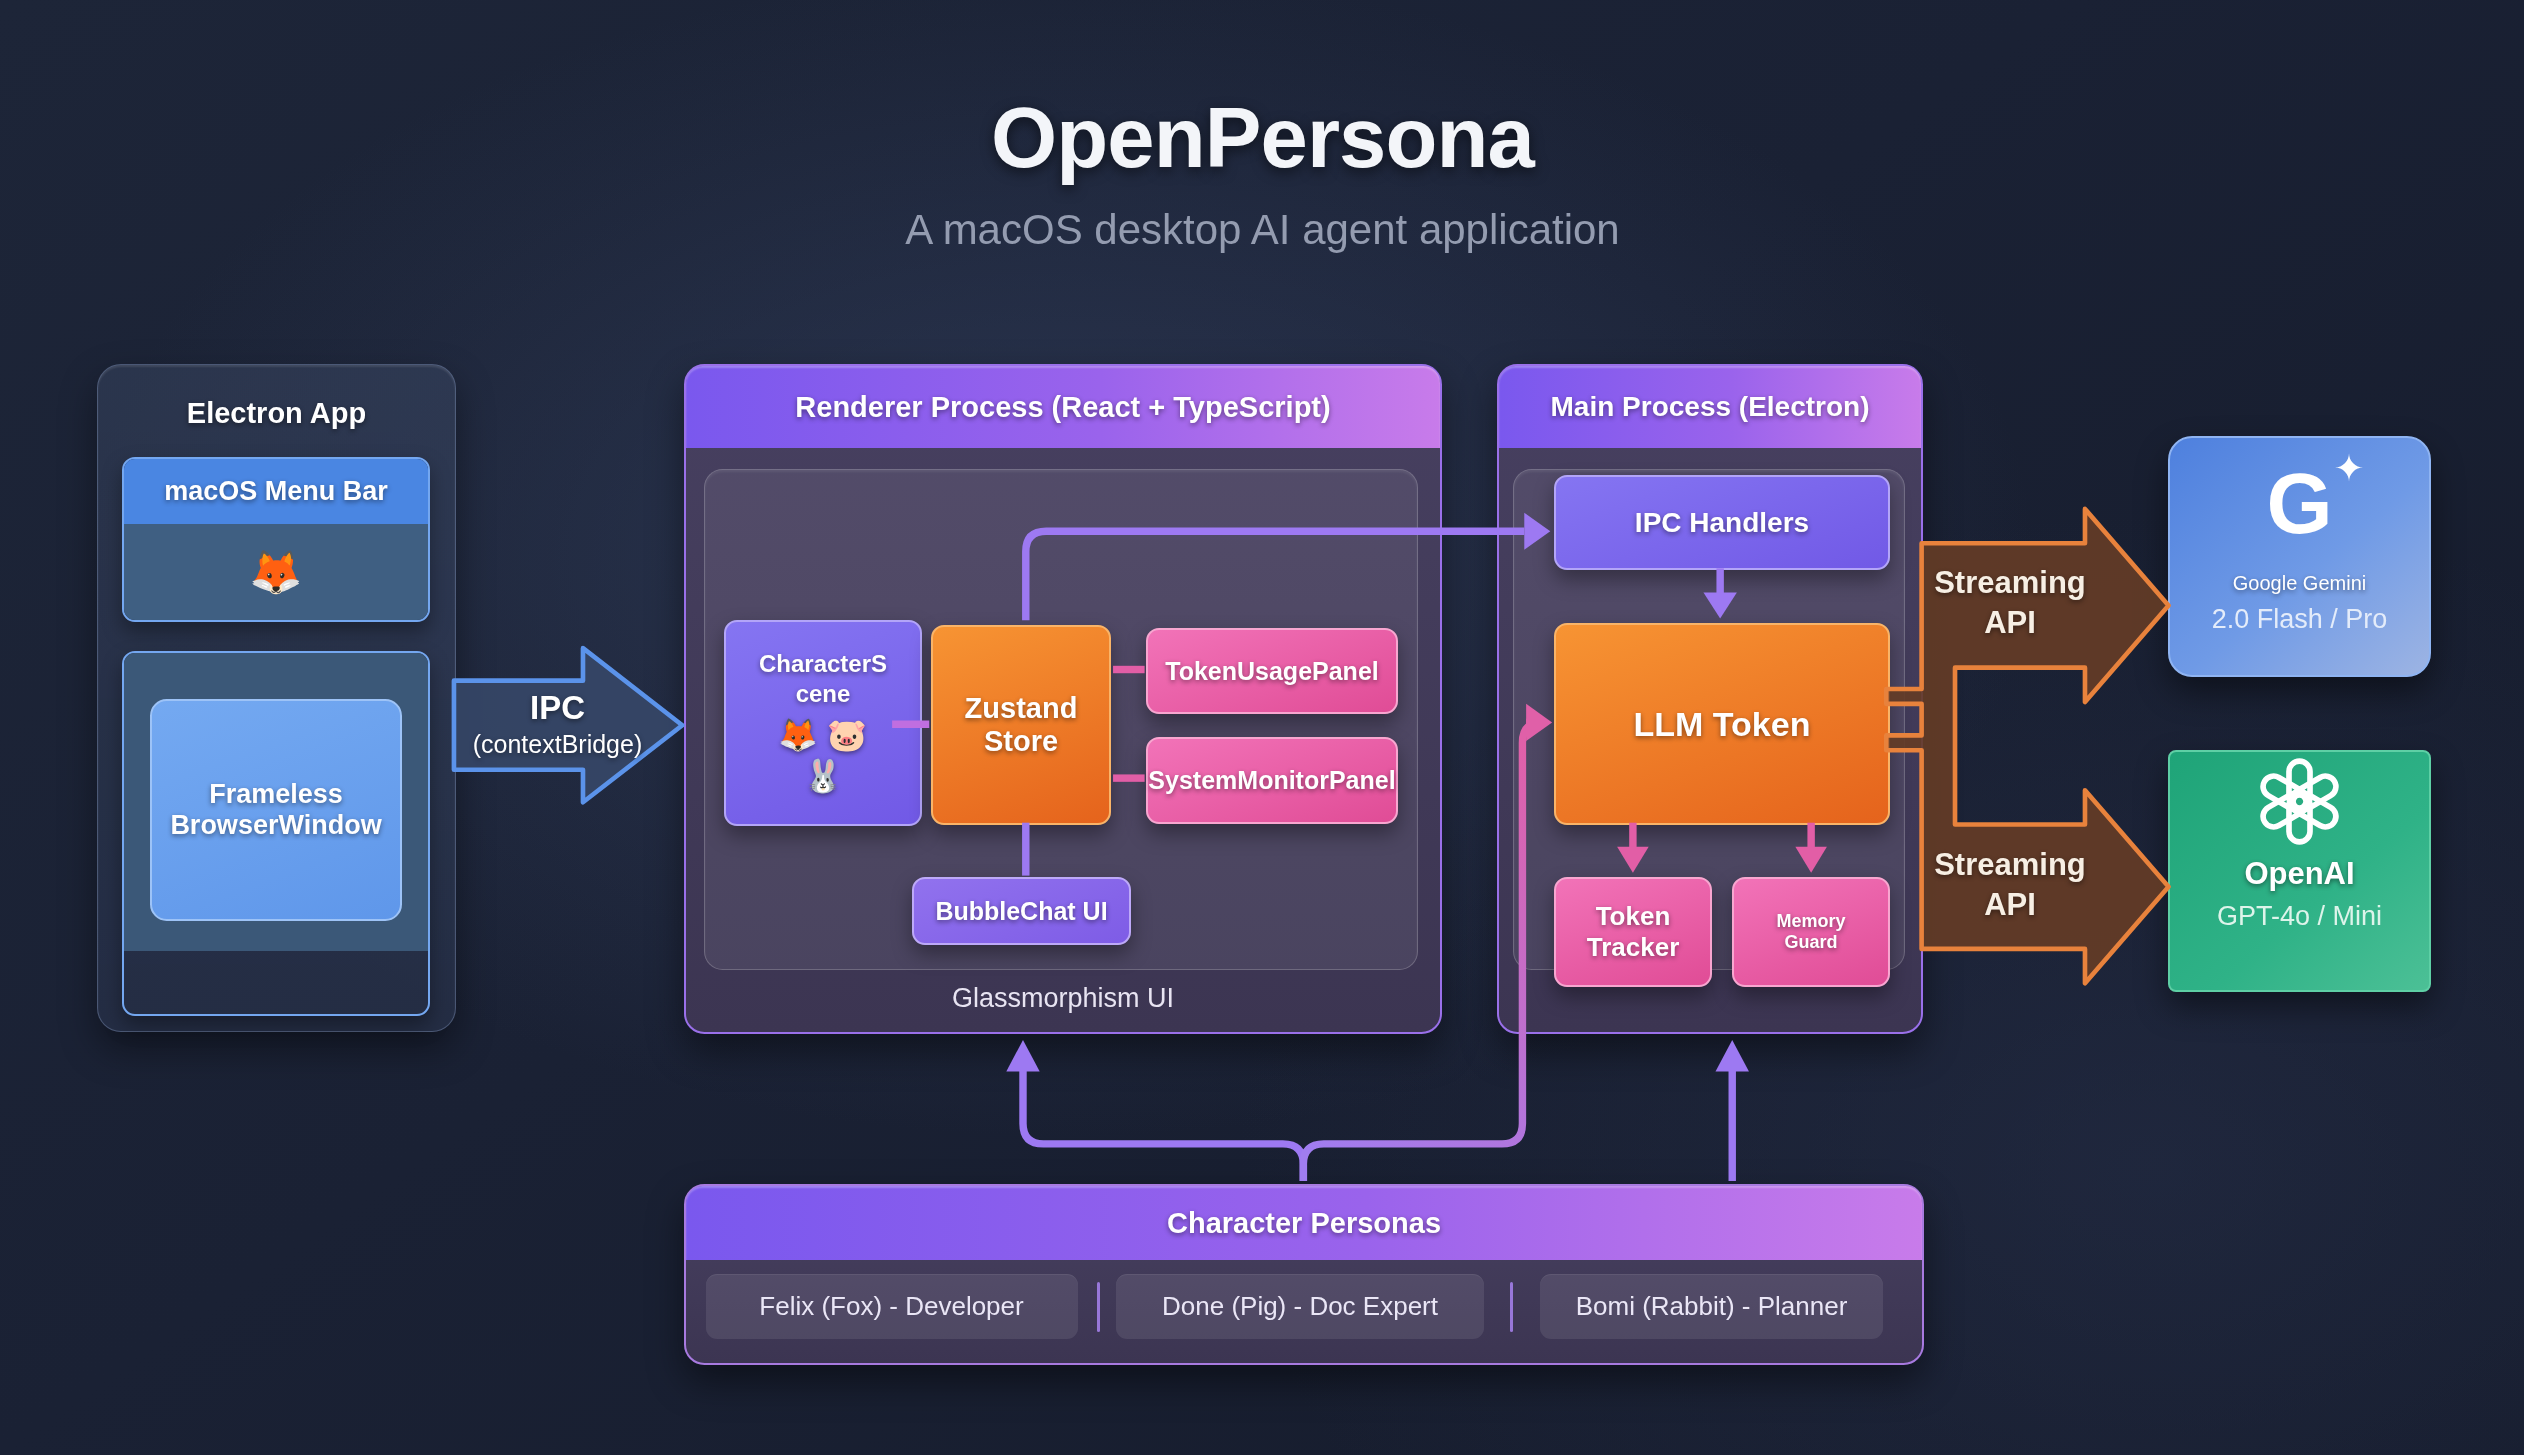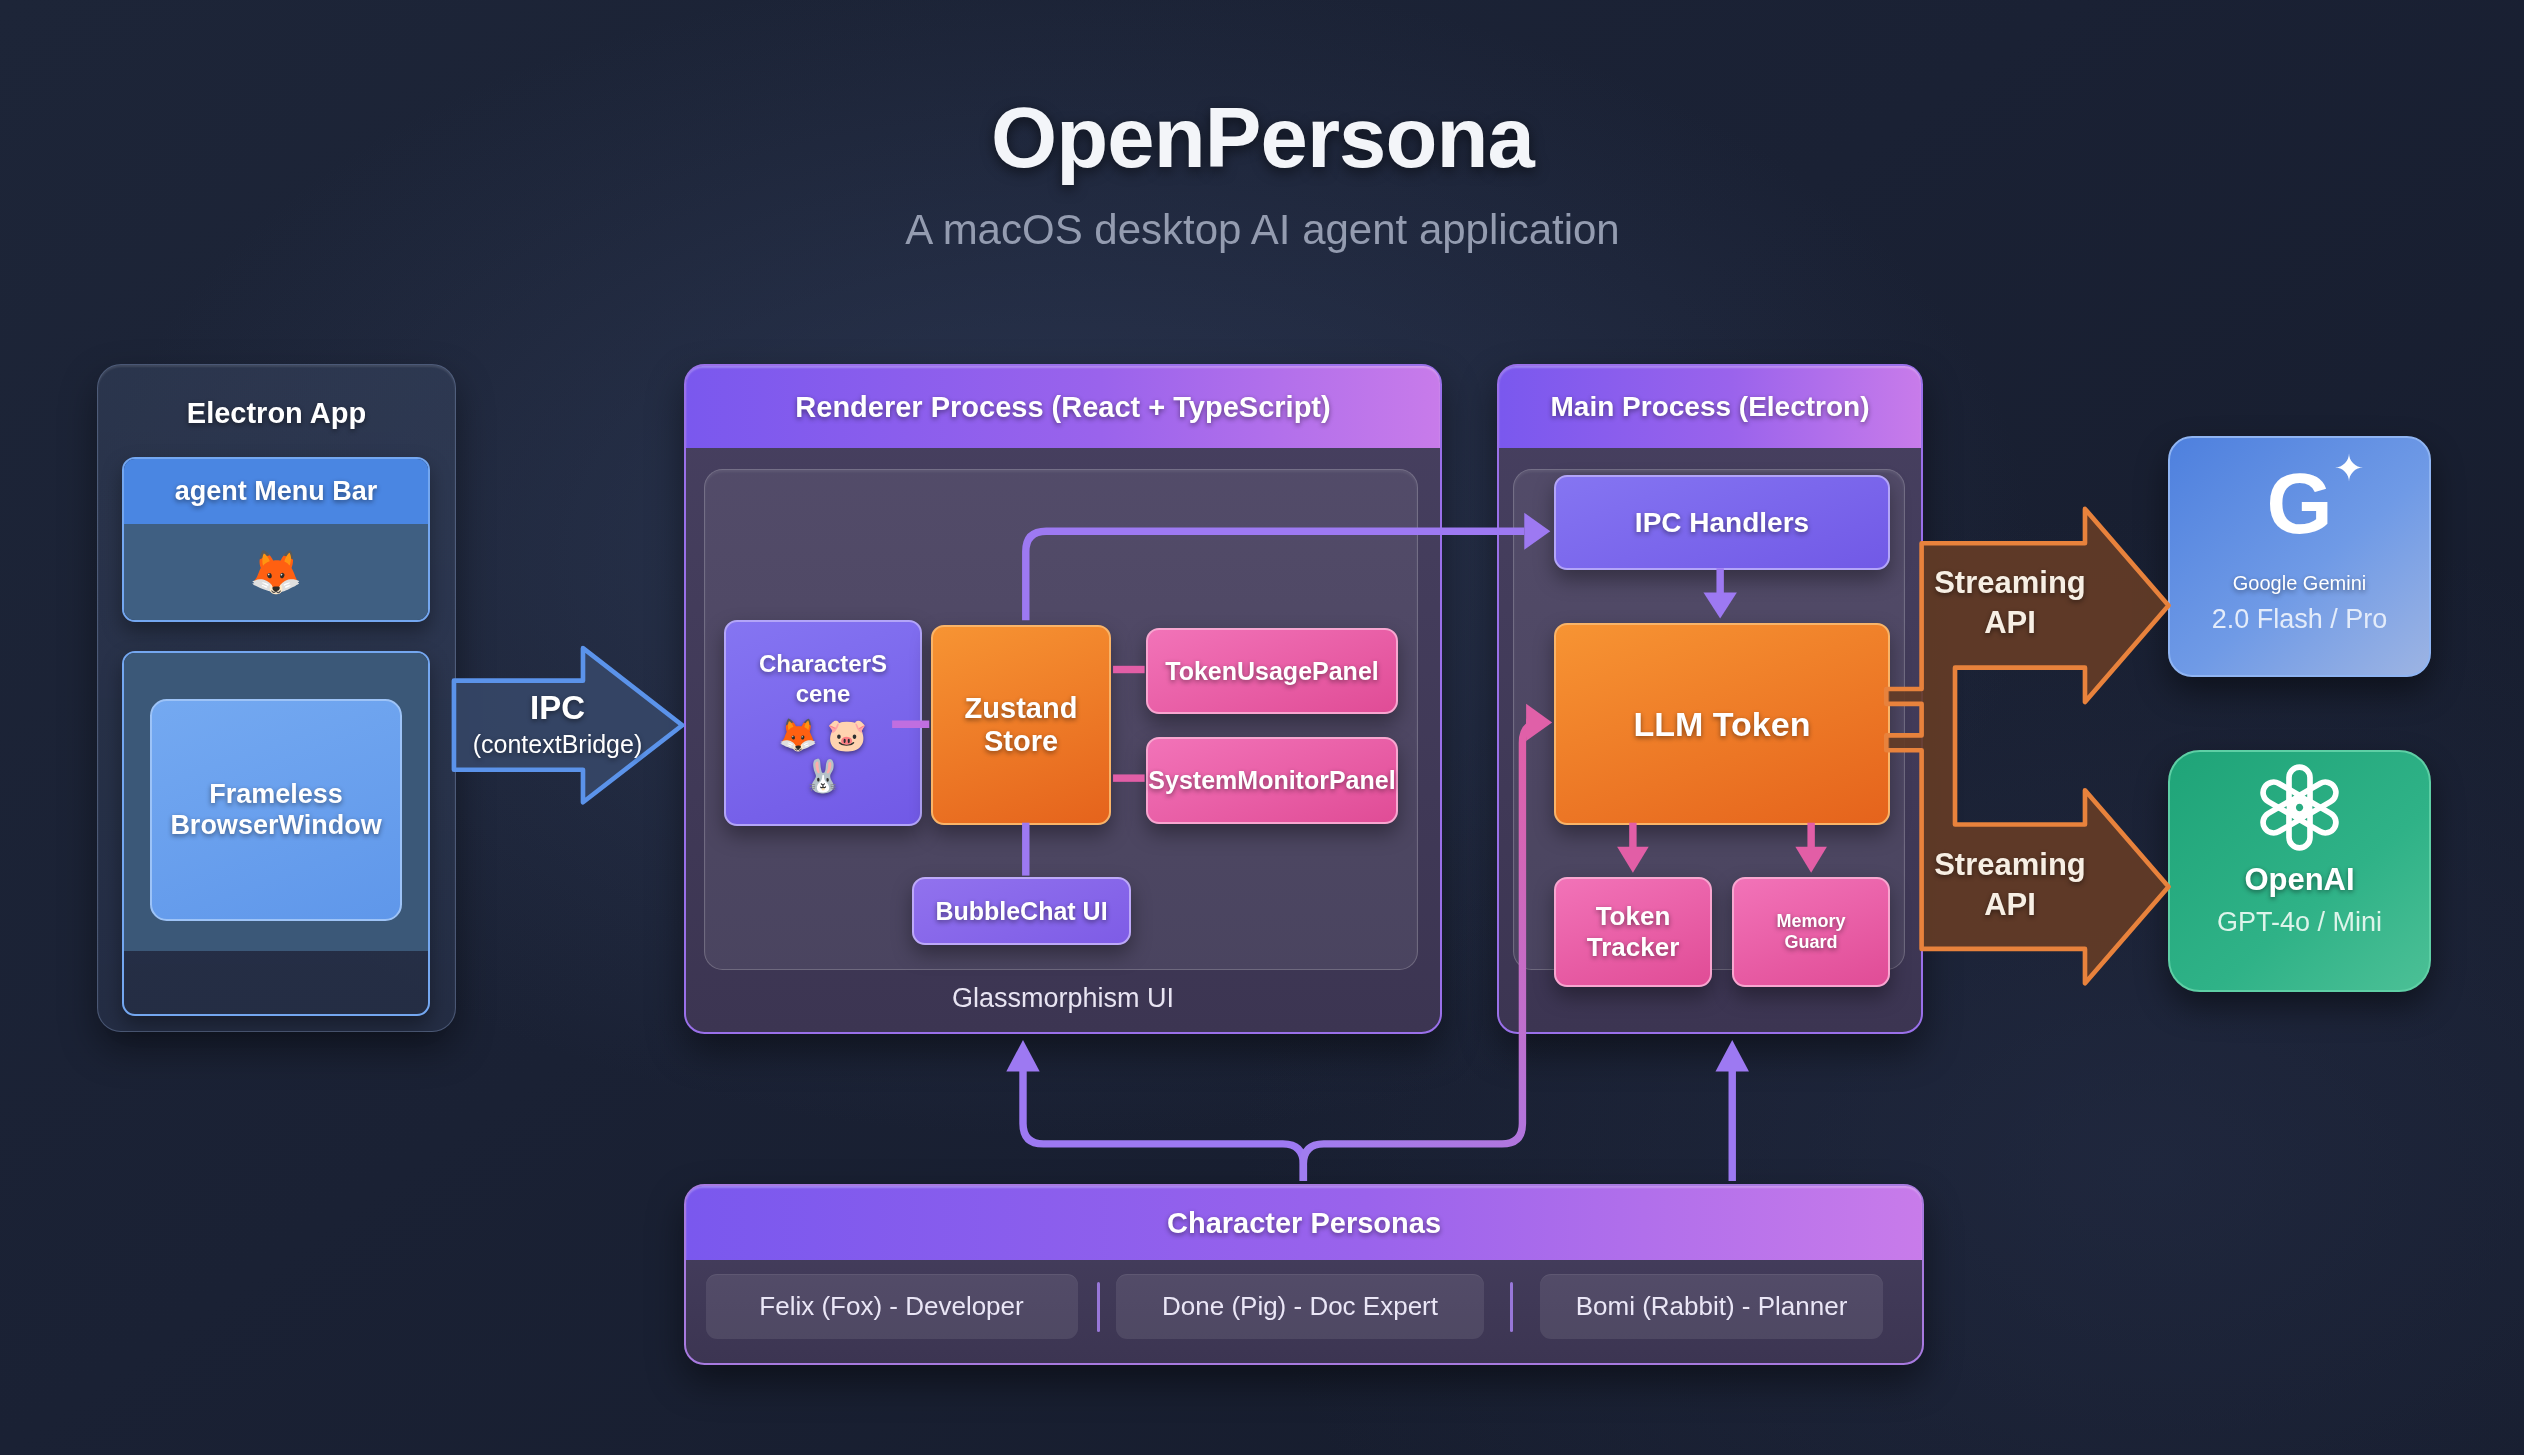--- a/index.html
+++ b/index.html
@@ -58,21 +58,21 @@
 
 <div id="canvas">
 
   <div class="abs page-subtitle">A macOS desktop AI agent application</div>
   <div class="abs page-title">OpenPersona</div>
 
   <div class="abs glass-panel" style="left:97px;top:364px;width:357px;height:666px;">
     <div class="abs ctr lbl shadowtxt" style="left:0;top:20.4px;width:100%;height:56px;font-size:29px;">Electron App</div>
 
     <div class="abs blue-box" style="left:24px;top:92px;width:304px;height:161px;">
-      <div class="ctr node-blue-h lbl shadowtxt" style="height:65px;font-size:27px;">agent Menu Bar</div>
+      <div class="ctr node-blue-h lbl shadowtxt" style="height:65px;font-size:27px;">macOS Menu Bar</div>
       <div class="ctr" style="height:96px;background:#3f5f82;font-size:43px;">🦊</div>
     </div>
 
     <div class="abs blue-box" style="left:24px;top:286px;width:304px;height:361px;">
       <div style="height:298px;background:#3b5878;position:relative;">
         <div class="abs ctr lbl shadowtxt" style="left:26px;top:46px;width:252px;height:222px;background:linear-gradient(160deg,#74a9f1,#5f97ea);border:2.8px solid #9dc3f7;border-radius:16.7px;font-size:27px;padding:0 22px;box-sizing:border-box;">Frameless BrowserWindow</div>
       </div>
     </div>
   </div>
 
@@ -107,21 +107,21 @@
 
   <div class="abs col" style="left:2168px;top:436px;width:263px;height:241px;border-radius:24px;background:linear-gradient(140deg,#4e80de 0%,#6f9ae6 55%,#9db4e3 100%);border:2.3px solid #8fb4f2;box-shadow:0 15px 32px rgba(0,0,0,0.45);justify-content:flex-start;padding-top:16.7px;box-sizing:border-box;">
     <div style="position:relative;height:97px;">
       <span style="font-size:85px;font-weight:bold;line-height:97px;">G</span>
       <span style="position:absolute;top:-7.4px;right:-32px;font-size:37px;">✦</span>
     </div>
     <div class="shadowtxt" style="font-size:20px;font-weight:normal;margin-top:20px;">Google Gemini</div>
     <div style="font-size:27px;color:#e4ecfa;margin-top:9.3px;">2.0 Flash / Pro</div>
   </div>
 
-  <div class="abs col" style="left:2168px;top:750px;width:263px;height:242px;border-radius:32px;background:linear-gradient(140deg,#1fa478 0%,#2fb287 60%,#4cc096 100%);border:2.3px solid #5ecfa5;box-shadow:0 15px 32px rgba(0,0,0,0.45);justify-content:flex-start;padding-top:7px;box-sizing:border-box;">
+  <div class="abs col" style="left:2168px;top:750px;width:263px;height:242px;border-radius:8px;background:linear-gradient(140deg,#1fa478 0%,#2fb287 60%,#4cc096 100%);border:2.3px solid #5ecfa5;box-shadow:0 15px 32px rgba(0,0,0,0.45);justify-content:flex-start;padding-top:1px;box-sizing:border-box;">
     <svg width="97" height="97" viewBox="-60 -60 120 120" style="position:static;">
       <g fill="none" stroke="#ffffff" stroke-width="7">
         <rect x="-13" y="-50" width="26" height="58" rx="13" transform="rotate(0)"></rect>
         <rect x="-13" y="-50" width="26" height="58" rx="13" transform="rotate(60)"></rect>
         <rect x="-13" y="-50" width="26" height="58" rx="13" transform="rotate(120)"></rect>
         <rect x="-13" y="-50" width="26" height="58" rx="13" transform="rotate(180)"></rect>
         <rect x="-13" y="-50" width="26" height="58" rx="13" transform="rotate(240)"></rect>
         <rect x="-13" y="-50" width="26" height="58" rx="13" transform="rotate(300)"></rect>
       </g>
     </svg>

